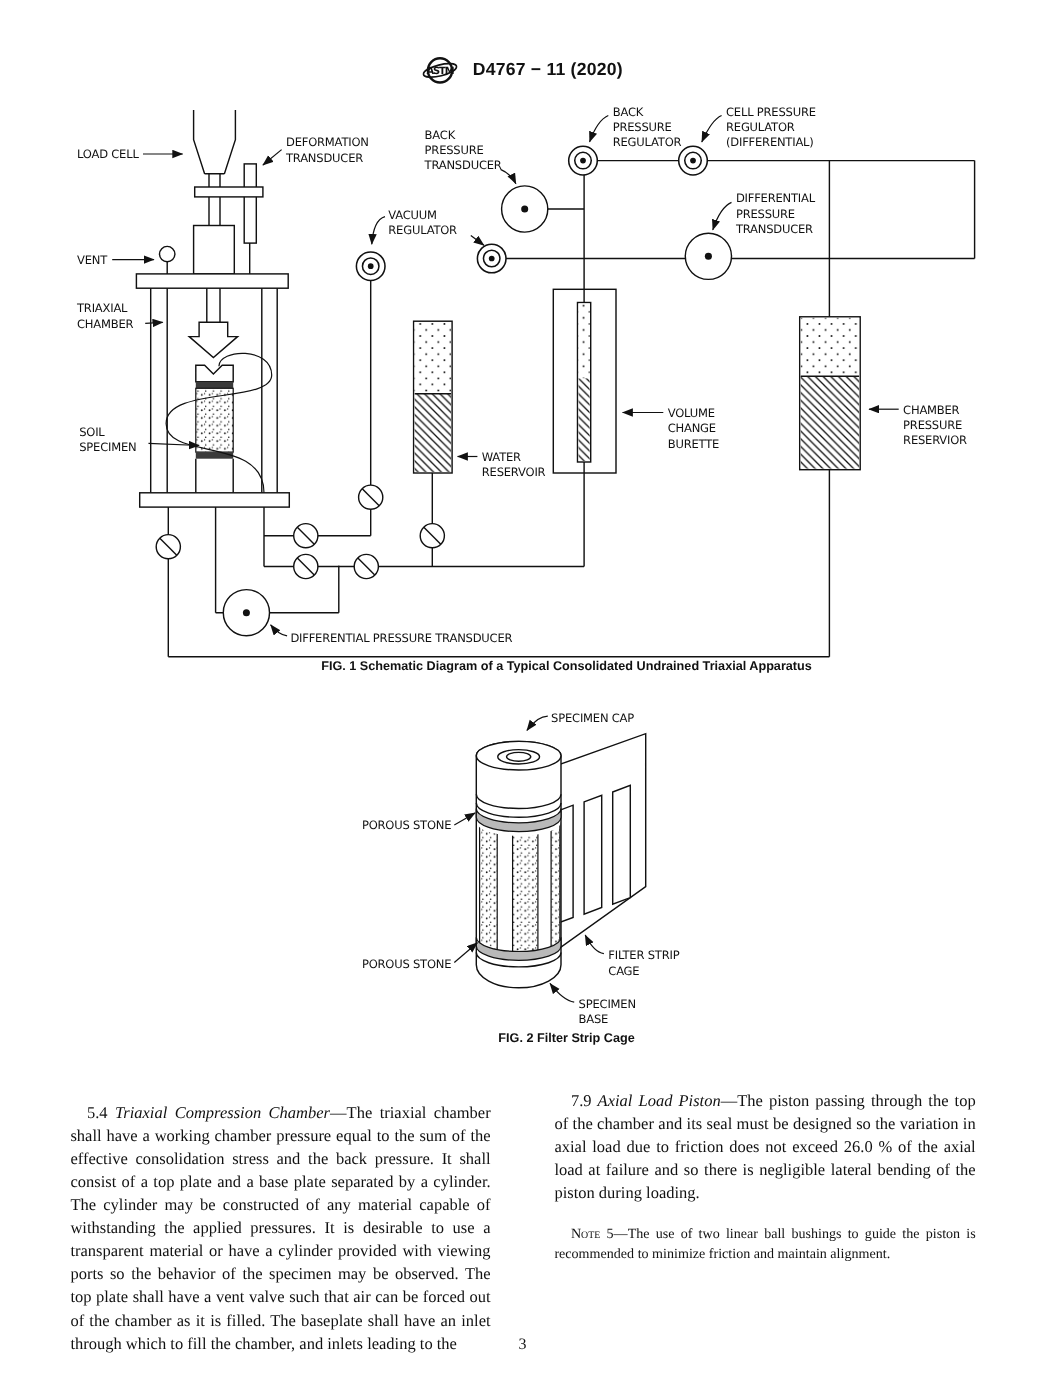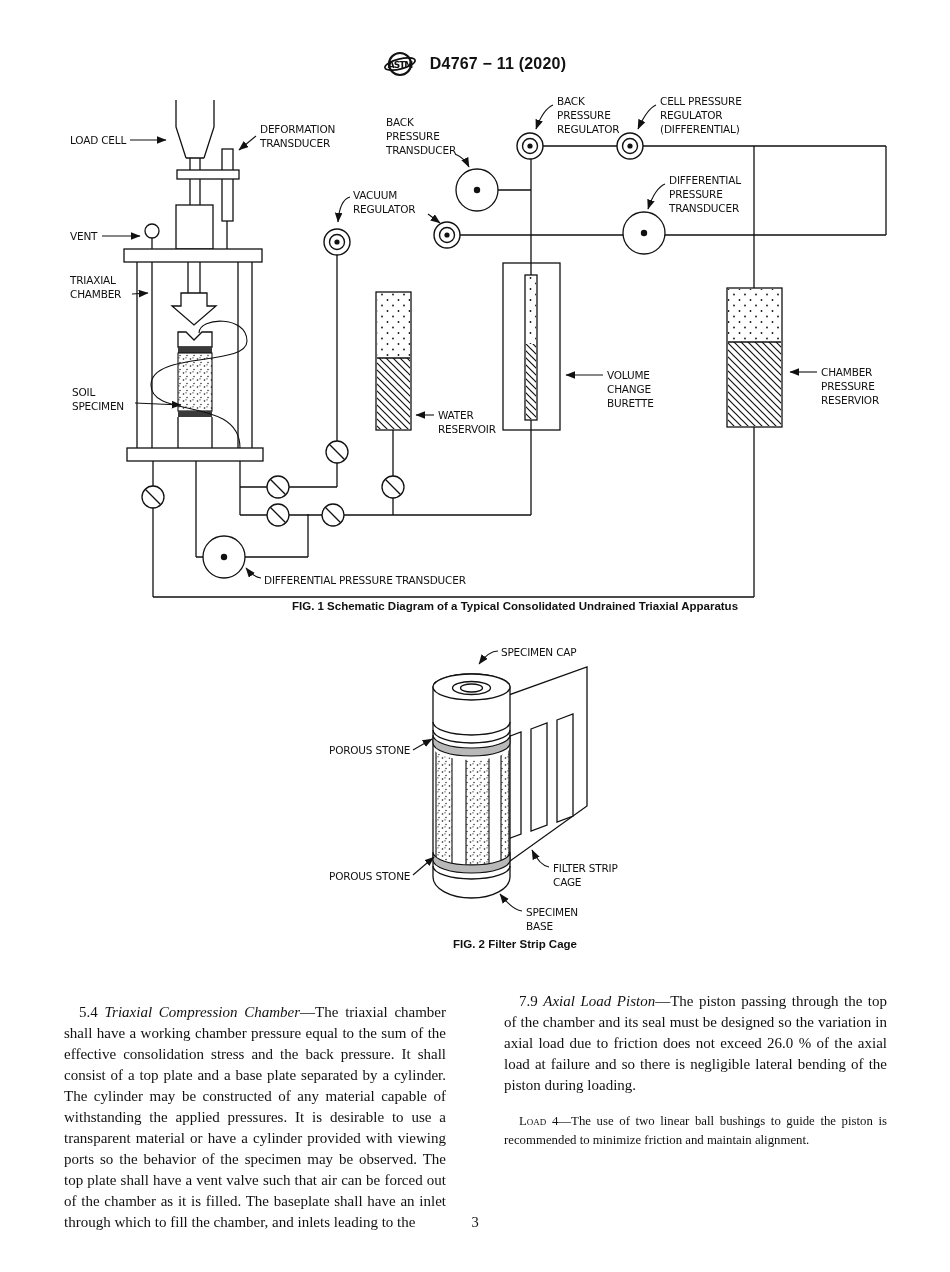--- a/index.html
+++ b/index.html
@@ -254,17 +254,17 @@
   </svg>
 
   <div class="cap" style="top:938px">FIG. 2 Filter Strip Cage</div>
 
   <div class="col" style="left:48px;top:986px;width:414px">
     <p><span>5.4 </span><i>Triaxial Compression Chamber</i><span>—The triaxial chamber shall have a working chamber pressure equal to the sum of the effective consolidation stress and the back pressure. It shall consist of a top plate and a base plate separated by a cylinder. The cylinder may be constructed of any material capable of withstanding the applied pressures. It is desirable to use a transparent material or have a cylinder provided with viewing ports so the behavior of the specimen may be observed. The top plate shall have a vent valve such that air can be forced out of the chamber as it is filled. The baseplate shall have an inlet through which to fill the chamber, and inlets leading to the</span></p>
   </div>
 
   <div class="col" style="left:488px;top:986px;width:415px">
     <p class="gap"><span>7.9 </span><i>Axial Load Piston</i><span>—The piston passing through the top of the chamber and its seal must be designed so the variation in axial load due to friction does not exceed 26.0 % of the axial load at failure and so there is negligible lateral bending of the piston during loading.</span></p>
-    <p class="note"><span class="sc">Load</span><span> 4—The use of two linear ball bushings to guide the piston is recommended to minimize friction and maintain alignment.</span></p>
+    <p class="note"><span class="sc">Note</span><span> 5—The use of two linear ball bushings to guide the piston is recommended to minimize friction and maintain alignment.</span></p>
   </div>
 
   <div class="pagenum">3</div>
 </div>
 
 </body></html>

